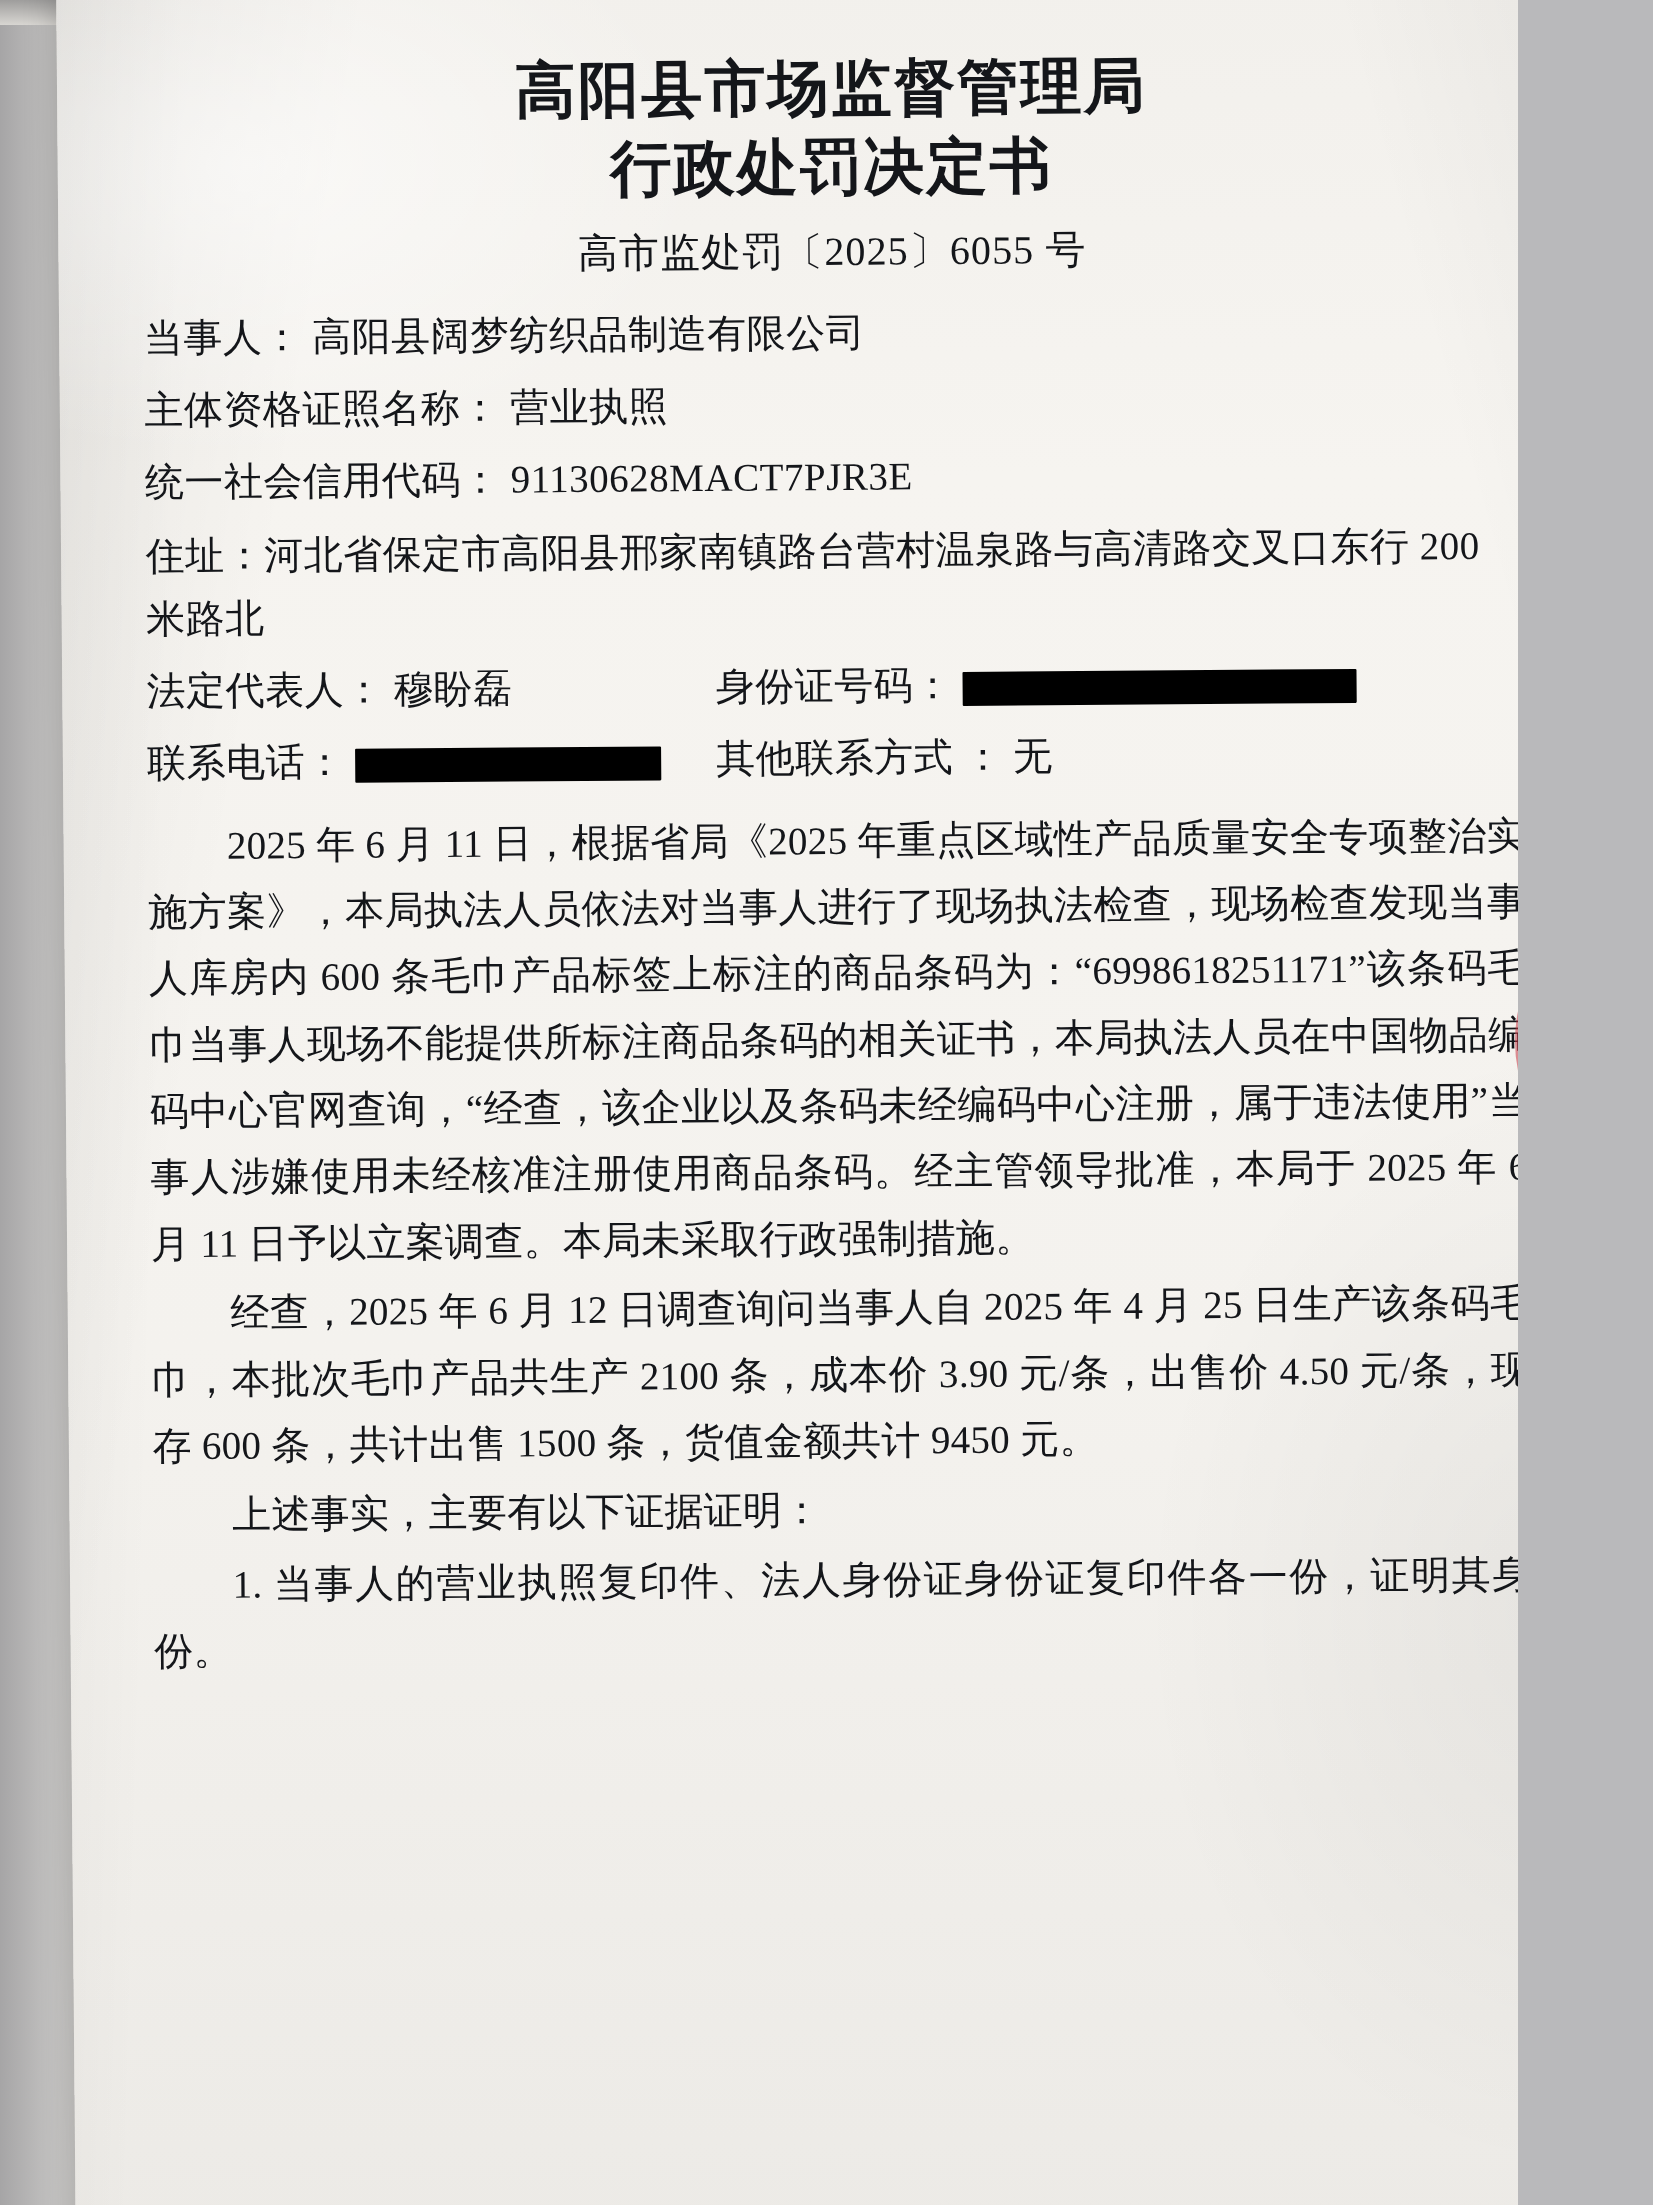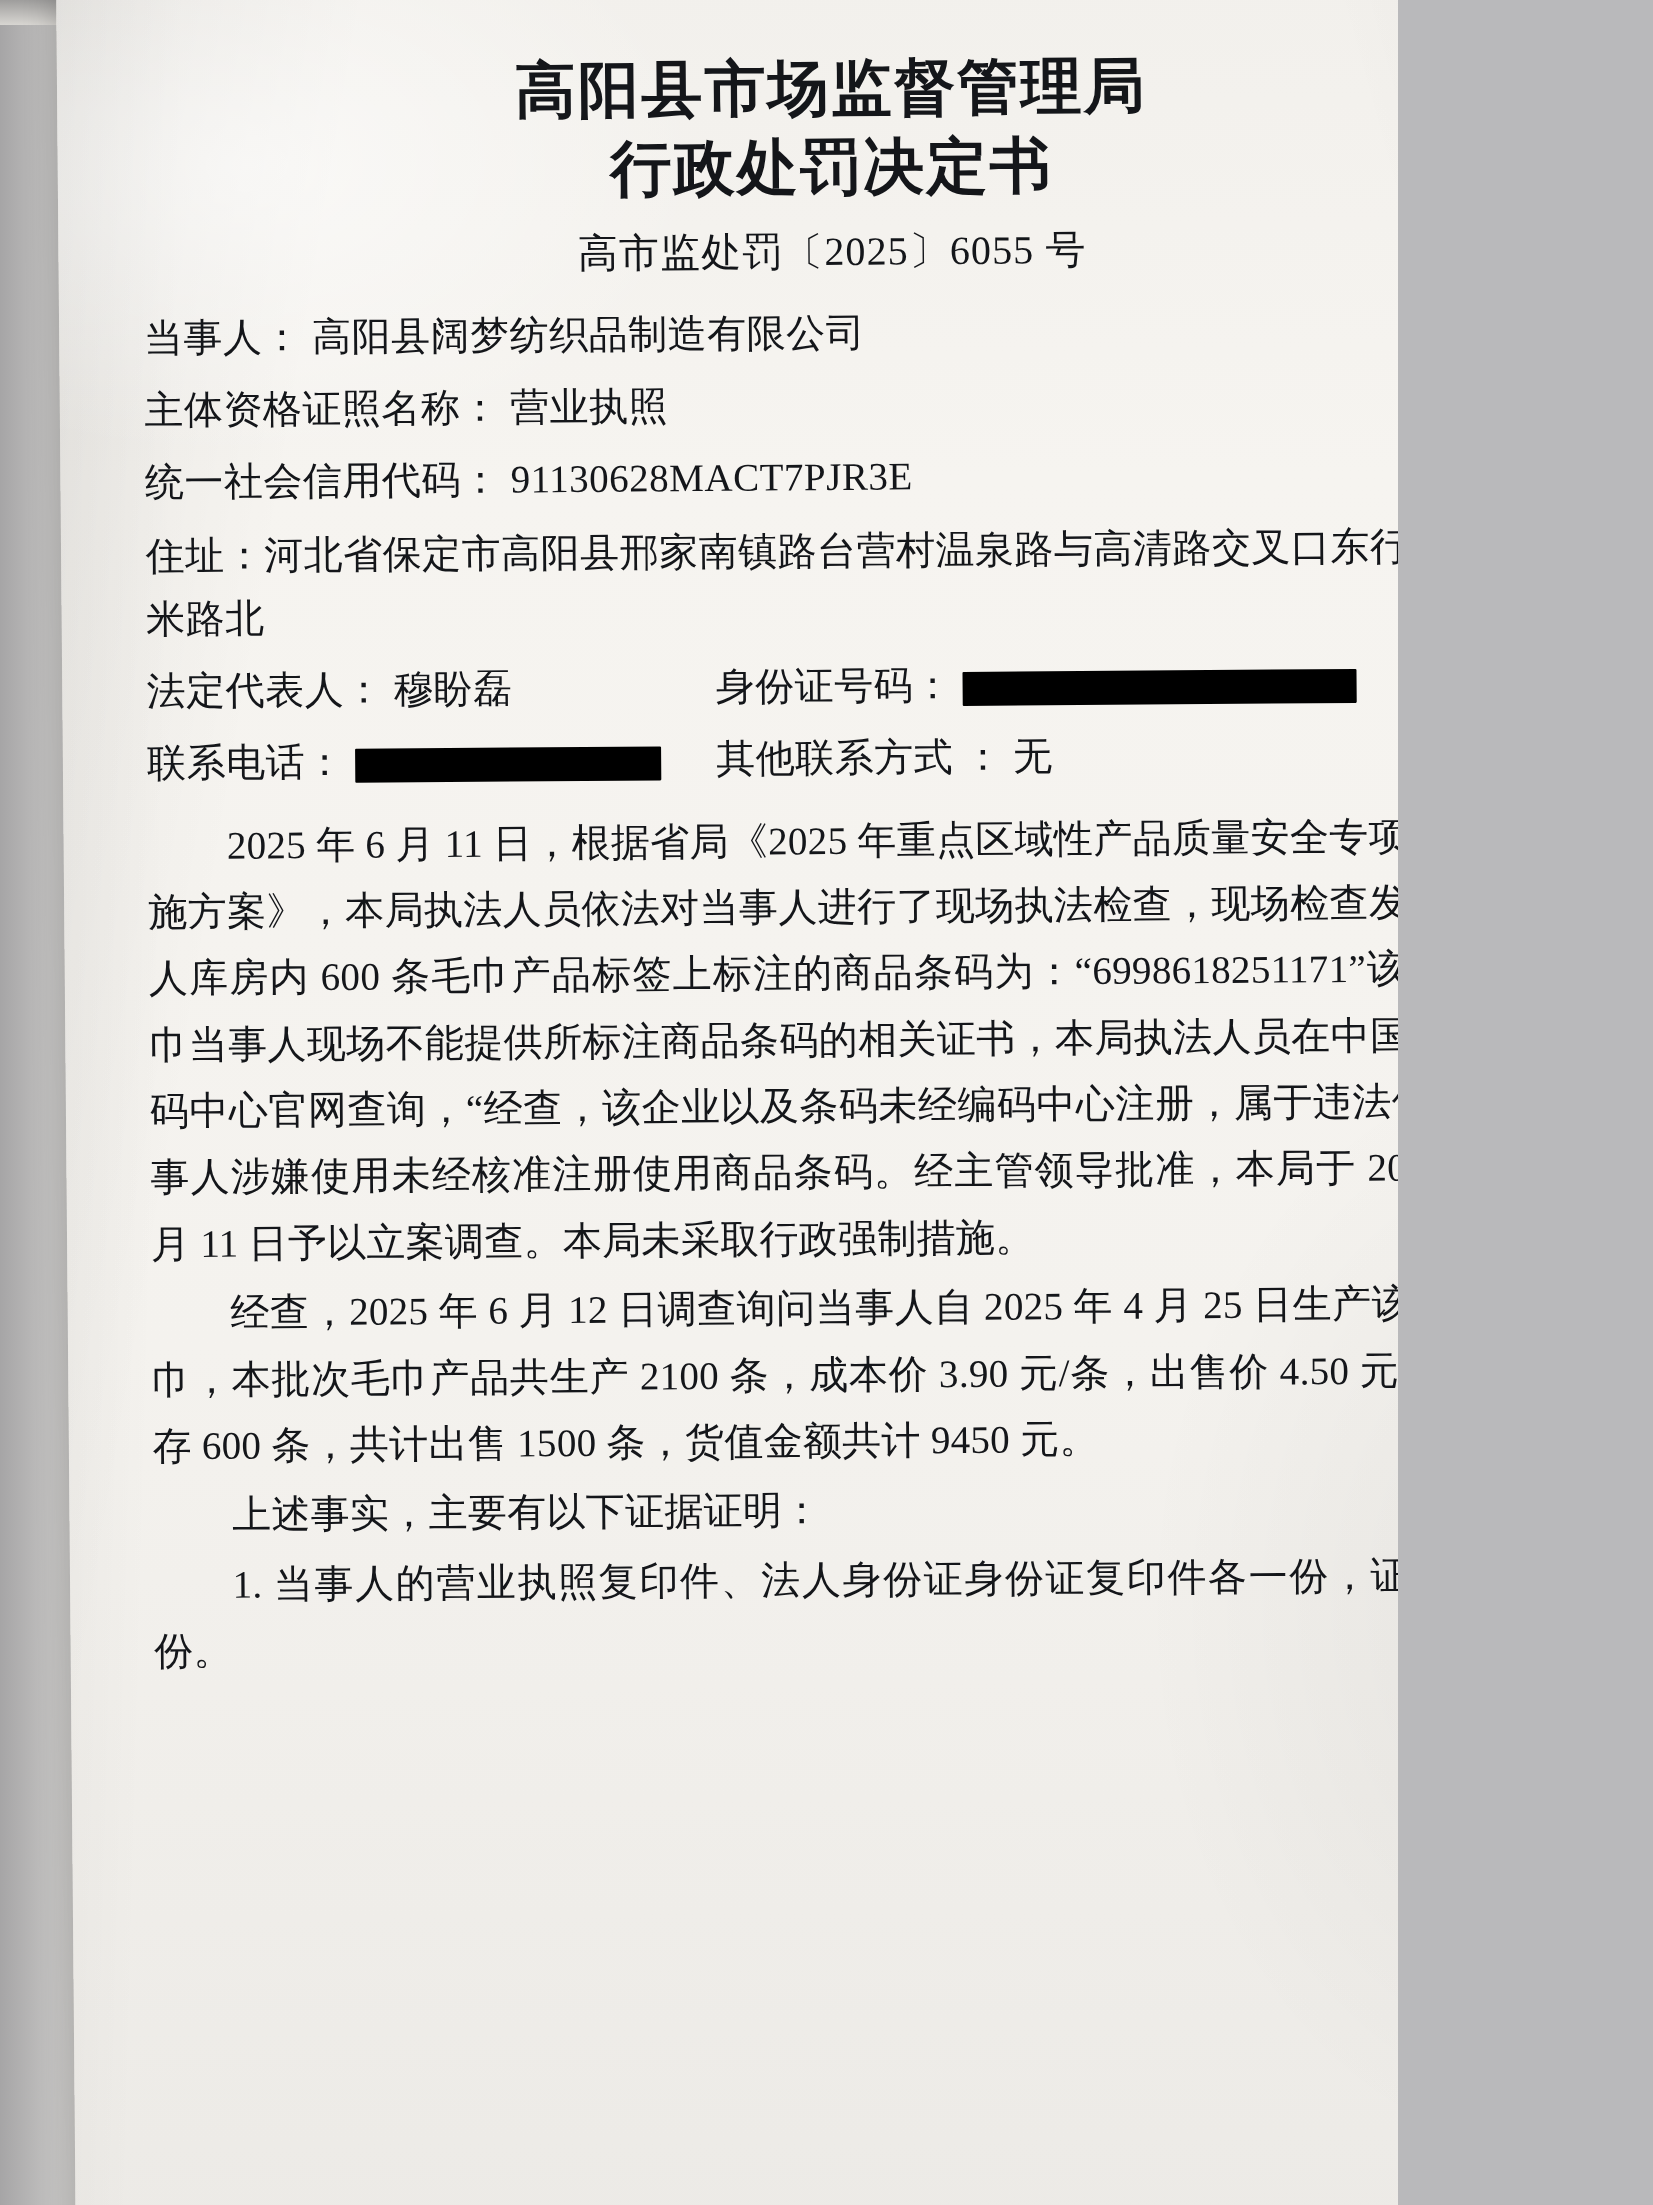--- a/index.html
+++ b/index.html
@@ -6,21 +6,21 @@
   html, body {
     margin: 0;
     padding: 0;
     background: #b9b9bb;
   }
   body {
     font-family: "Liberation Serif", "DejaVu Serif", serif;
   }
   .page {
     position: relative;
-    width: 1398px;
+    width: 1518px;
     height: 2205px;
     overflow: hidden;
     background: #d8d6d2;
   }
   
   .paper {
     position: absolute;
     left: 66px;
     top: -22px;
     width: 1575px;

